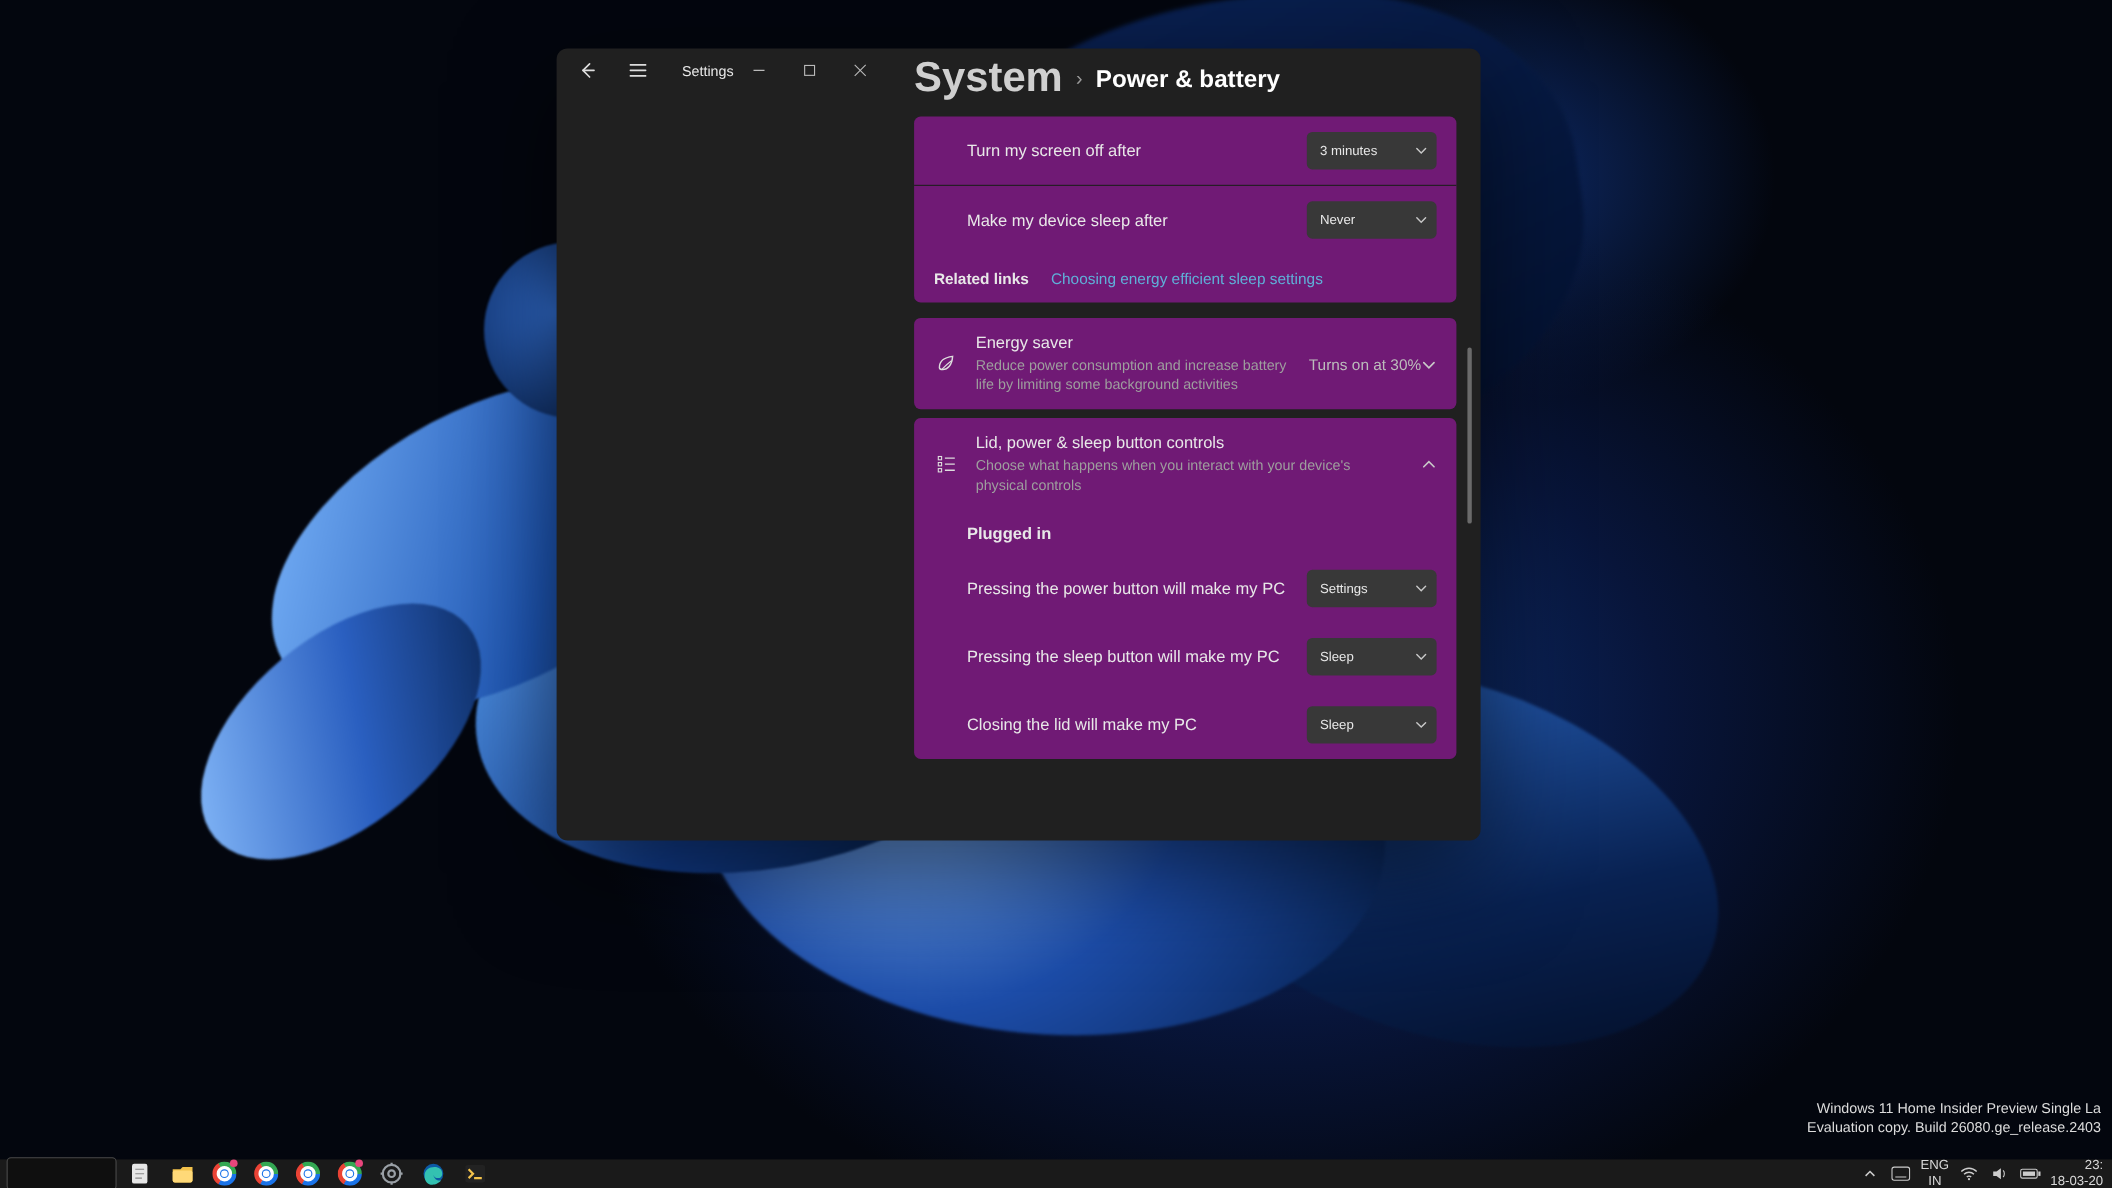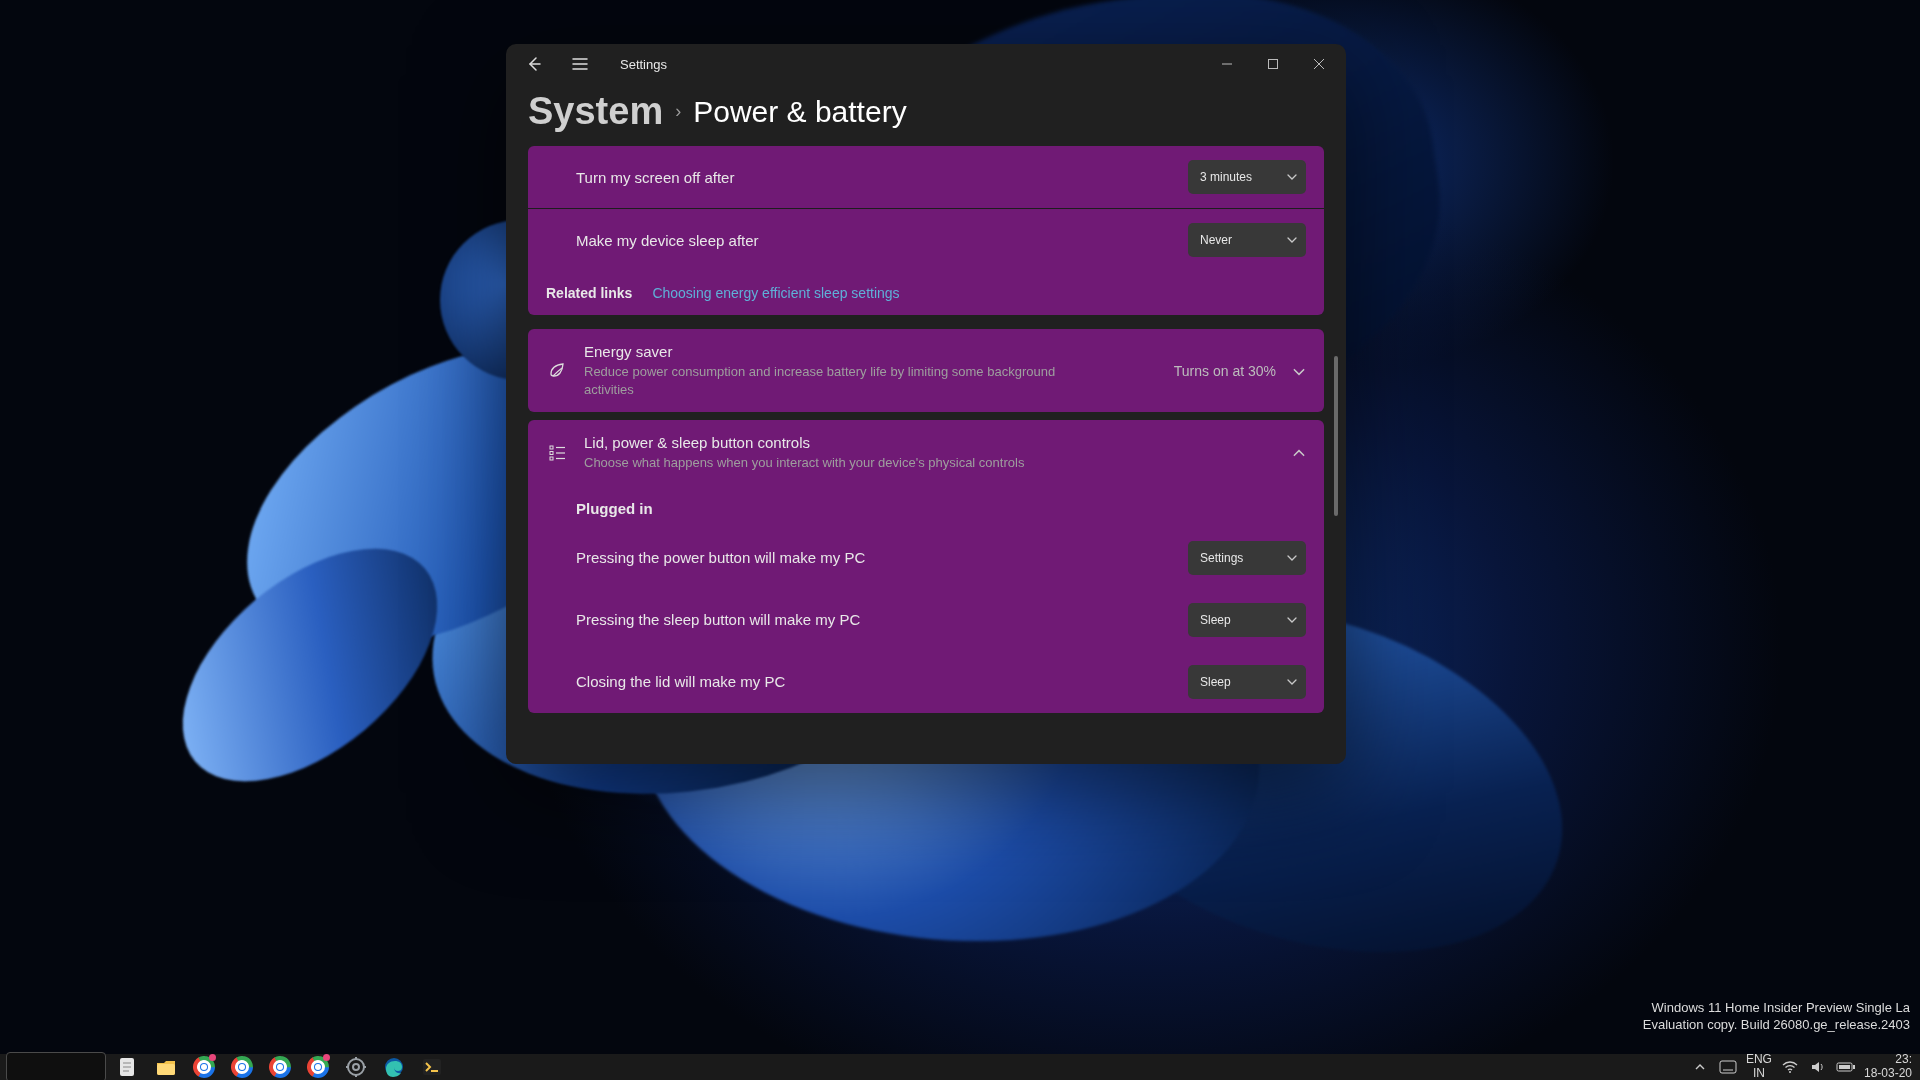--- a/index.html
+++ b/index.html
@@ -33,55 +33,55 @@
 .petal.p6 { left:1050px; top:620px; width:520px; height:320px; background: linear-gradient(150deg,#2e6fd2,#082151 60%,#020b20); transform: rotate(18deg); filter: blur(1.5px); }
 .petal.p7 { left:440px; top:220px; width:160px; height:160px; background: radial-gradient(circle at 40% 40%,#2f69c8,#061c44); border-radius:50%; filter: blur(1px); }
 
 .window {
   position: absolute;
   left: 506px; top: 44px;
   width: 840px; height: 720px;
   background: #202020;
   border-radius: 10px;
   box-shadow: 0 30px 90px rgba(0,0,0,.55);
-  display: flex; flex-direction: column;
+  display: flex; flex-direction: row;
   overflow: hidden;
 }
 .titlebar { height: 40px; display:flex; align-items:center; padding: 0 4px 0 12px; }
 .tb-left { display:flex; align-items:center; gap:14px; }
 .tb-btn { width:32px; height:32px; display:flex; align-items:center; justify-content:center; border-radius:4px; color:#e0e0e0; }
 .app-title { font-size:13px; color:#e8e8e8; margin-left:10px; }
 .tb-right { margin-left:auto; display:flex; }
 .win-btn { width:46px; height:32px; display:flex; align-items:center; justify-content:center; color:#aaa; }
 
 .content { padding: 2px 22px 0 22px; overflow: hidden; flex: 1; position: relative; }
 .breadcrumb { display:flex; align-items:center; gap:12px; margin-top: 4px; margin-bottom: 18px; }
 .bc-root  { font-size:38px; font-weight:600; color:#cfcfcf; }
 .bc-caret { font-size:18px; color:#9a9a9a; }
-.bc-page  { font-size:30px; font-weight:400; color:#fff; }
+.bc-page  { font-size:22px; font-weight:700; color:#fff; }
 
 .scroll-area { position:absolute; left:22px; right:6px; top:62px; bottom:0; }
 .inner { padding-right: 16px; }
 
 .card { background:#701a75; border-radius:6px; margin-bottom:8px; }
 .card.gap { margin-bottom: 14px; }
 
 .row { display:flex; align-items:center; padding: 14px 18px 14px 18px; min-height: 56px; gap:14px; }
 .row.sub { padding-left: 48px; }
 .row + .row.border-top { border-top:1px solid #1e1e1e; }
 .row .label { font-size:15px; color:#e8e8e8; flex:1; }
 .row .label .sub { font-size:13px; color:#9e9e9e; margin-top:3px; line-height:1.35; max-width: 520px; }
 
 .icon-slot { width:24px; display:flex; justify-content:center; color:#e0e0e0; }
 
 .dropdown { background:#383838; border-radius:5px; height:34px; min-width:118px; padding:0 8px 0 12px; display:flex; align-items:center; gap:10px; color:#e8e8e8; font-size:12px; }
 .dropdown .dd-text { flex:1; white-space:nowrap; }
 .chev { color:#c0c0c0; }
 
-.expander-right { display:flex; align-items:flex-end; gap:16px; }
+.expander-right { display:flex; align-items:flex-end; }
 .status-text { font-size:14px; color:#bcbcbc; white-space:nowrap; }
 
 .related-row { display:flex; align-items:center; gap:20px; padding: 14px 18px; }
 .related-row .rl-label { font-size:14px; font-weight:600; color:#e8e8e8; }
 .related-row .link { font-size:14px; color:#5fb0d8; }
 
 .section-head { padding: 14px 18px 10px 48px; font-size:15px; font-weight:600; color:#e8e8e8; }
 
 .scrollbar-track { position:absolute; right:2px; top:210px; width:4px; height:290px; background:transparent; }
 .scrollbar-thumb { width:4px; height:160px; background:#6a6a6a; border-radius:2px; }

